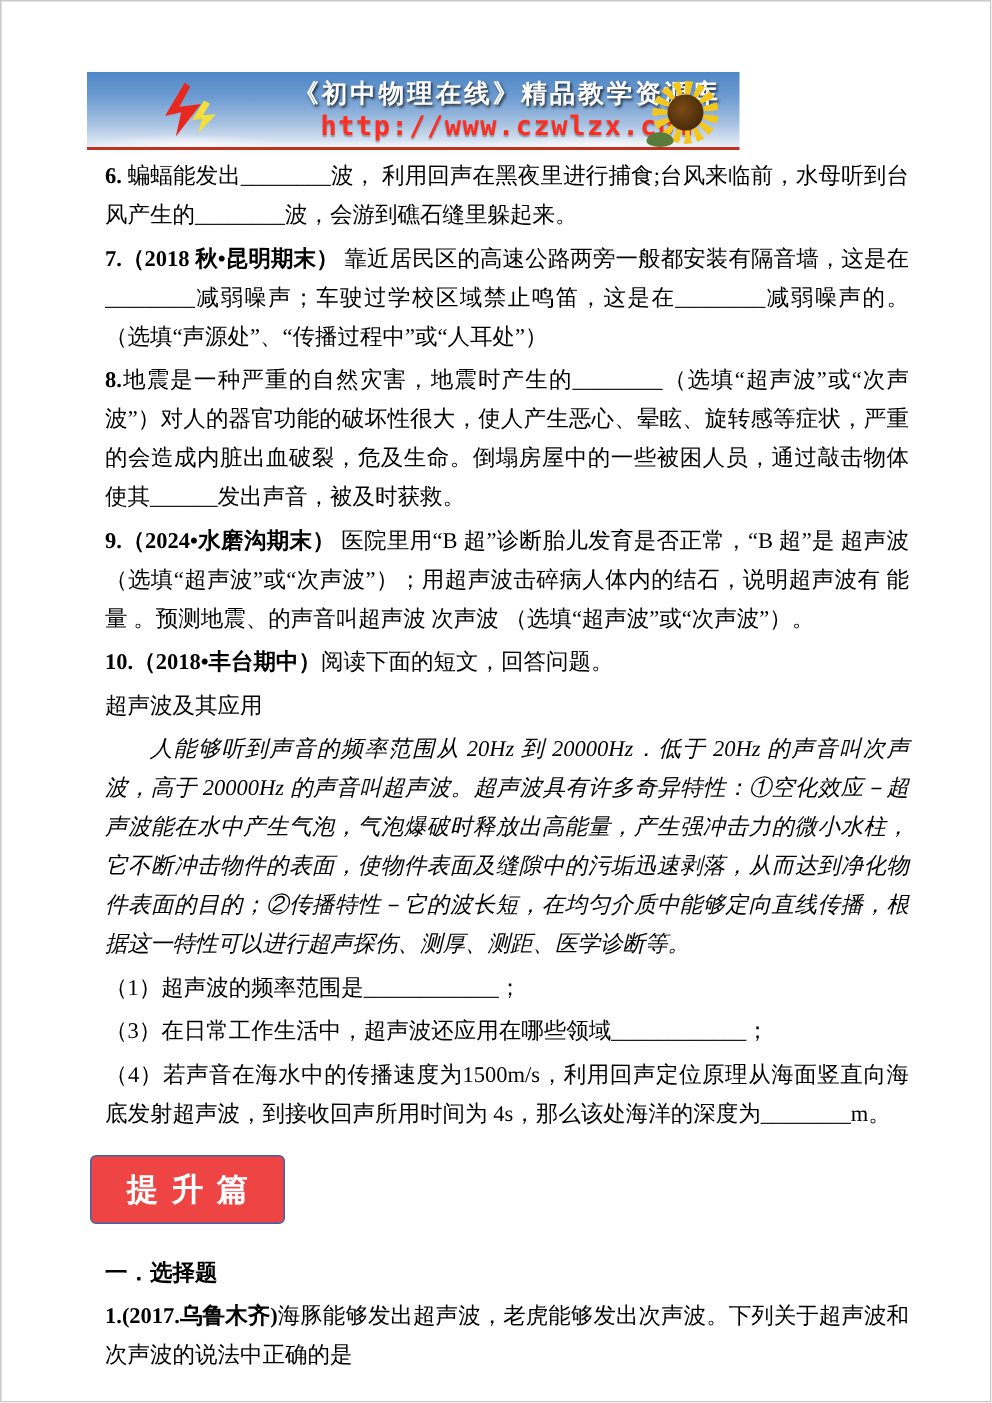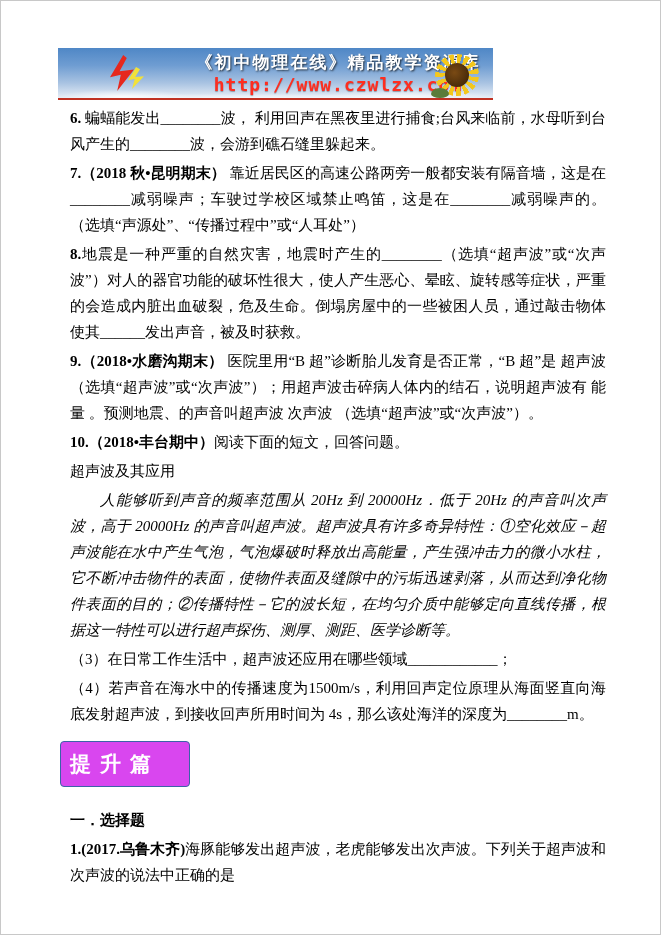--- a/index.html
+++ b/index.html
@@ -57,22 +57,22 @@
     font-size:15px;line-height:26px;text-align:justify;
   }
   .para{margin:0 0 3px 12px;}
   .para.center{}
   .para.indent{text-indent:2em;font-style:italic;}
   .para.heading{font-weight:bold;margin-top:20px;}
   .seg-b{font-weight:bold;}
   .seg-u{text-underline-offset:3px;}
   .lift-btn{
     margin:14px 0 0 2px;width:128px;height:44px;border-radius:4px;
-    background:#d946ef;border:1px solid #3c63a8;
-    display:flex;align-items:center;
+    background:#ef4444;border:1px solid #3c63a8;
+    display:flex;align-items:center;justify-content:center;
   }
   .lift-btn span{
     color:#ffffff;font-size:21px;font-weight:bold;letter-spacing:9px;
     padding-left:9px;font-family:"Liberation Serif","DejaVu Serif",serif;
   }
   #para-bottom .para:first-child{margin-top:20px;}
 </style>
 </head>
 <body>
 
@@ -93,24 +93,25 @@
       <div class="sf-leaf"></div>
       <div class="sf-disc"></div>
     </div>
   </div>
 
   <div class="content">
     <div id="para-top">
         <div class="para normal"><span class="seg-b">6.</span><span> 蝙蝠能发出________波， 利用回声在黑夜里进行捕食;台风来临前，水母听到台风产生的________波，会游到礁石缝里躲起来。</span></div>
         <div class="para normal"><span class="seg-b">7.（2018 秋•昆明期末）</span><span> 靠近居民区的高速公路两旁一般都安装有隔音墙，这是在________减弱噪声；车驶过学校区域禁止鸣笛，这是在________减弱噪声的。（选填“声源处”、“传播过程中”或“人耳处”）</span></div>
         <div class="para normal"><span class="seg-b">8.</span><span>地震是一种严重的自然灾害，地震时产生的________（选填“超声波”或“次声波”）对人的器官功能的破坏性很大，使人产生恶心、晕眩、旋转感等症状，严重的会造成内脏出血破裂，危及生命。倒塌房屋中的一些被困人员，通过敲击物体使其______发出声音，被及时获救。</span></div>
-        <div class="para normal"><span class="seg-b">9.（2018•水磨沟期末）</span><span> 医院里用“B 超”诊断胎儿发育是否正常，“B 超”是</span><span class="seg-u">  超声波  </span><span>（选填“超声波”或“次声波”）；用超声波击碎病人体内的结石，说明超声波有</span><span class="seg-u"> 能量 </span><span>。预测地震、的声音叫超声波</span><span class="seg-u"> 次声波 </span><span>（选填“超声波”或“次声波”）。</span></div>
+        <div class="para normal"><span class="seg-b">9.（2024•水磨沟期末）</span><span> 医院里用“B 超”诊断胎儿发育是否正常，“B 超”是</span><span class="seg-u">  超声波  </span><span>（选填“超声波”或“次声波”）；用超声波击碎病人体内的结石，说明超声波有</span><span class="seg-u"> 能量 </span><span>。预测地震、的声音叫超声波</span><span class="seg-u"> 次声波 </span><span>（选填“超声波”或“次声波”）。</span></div>
         <div class="para normal"><span class="seg-b">10.（2018•丰台期中）</span><span>阅读下面的短文，回答问题。</span></div>
         <div class="para center"><span>超声波及其应用</span></div>
         <div class="para indent"><span>人能够听到声音的频率范围从 20Hz 到 20000Hz．低于 20Hz 的声音叫次声波，高于 20000Hz 的声音叫超声波。超声波具有许多奇异特性：①空化效应－超声波能在水中产生气泡，气泡爆破时释放出高能量，产生强冲击力的微小水柱，它不断冲击物件的表面，使物件表面及缝隙中的污垢迅速剥落，从而达到净化物件表面的目的；②传播特性－它的波长短，在均匀介质中能够定向直线传播，根据这一特性可以进行超声探伤、测厚、测距、医学诊断等。</span></div>
+        <div class="para normal"><span>（1）超声波的频率范围是____________；</span></div>
         <div class="para normal"><span>（3）在日常工作生活中，超声波还应用在哪些领域____________；</span></div>
         <div class="para normal"><span>（4）若声音在海水中的传播速度为1500m/s，利用回声定位原理从海面竖直向海底发射超声波，到接收回声所用时间为 4s，那么该处海洋的深度为________m。</span></div>
       </div>
     <div class="lift-btn">
       <span>提升篇</span>
     </div>
     <div id="para-bottom">
         <div class="para heading"><span>一．选择题</span></div>
         <div class="para normal"><span class="seg-b">1.(2017.乌鲁木齐)</span><span>海豚能够发出超声波，老虎能够发出次声波。下列关于超声波和次声波的说法中正确的是</span></div>
       </div>

